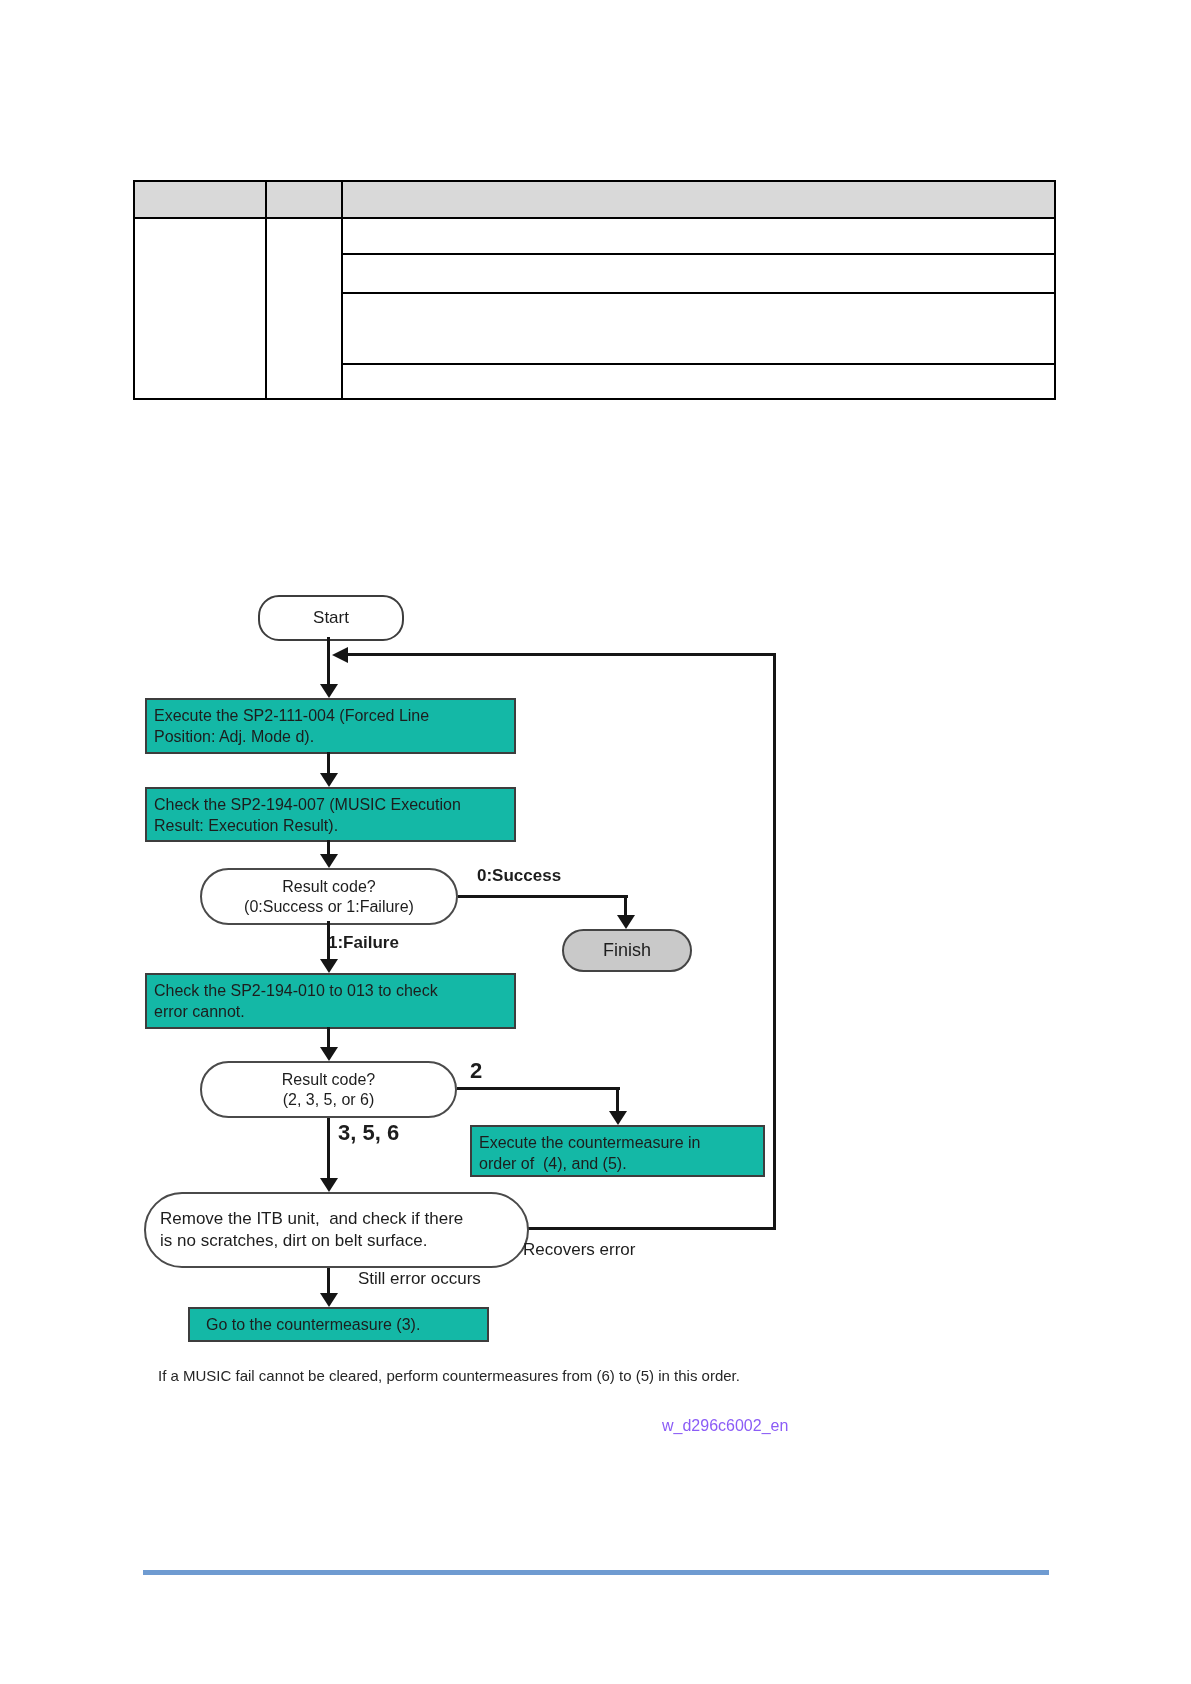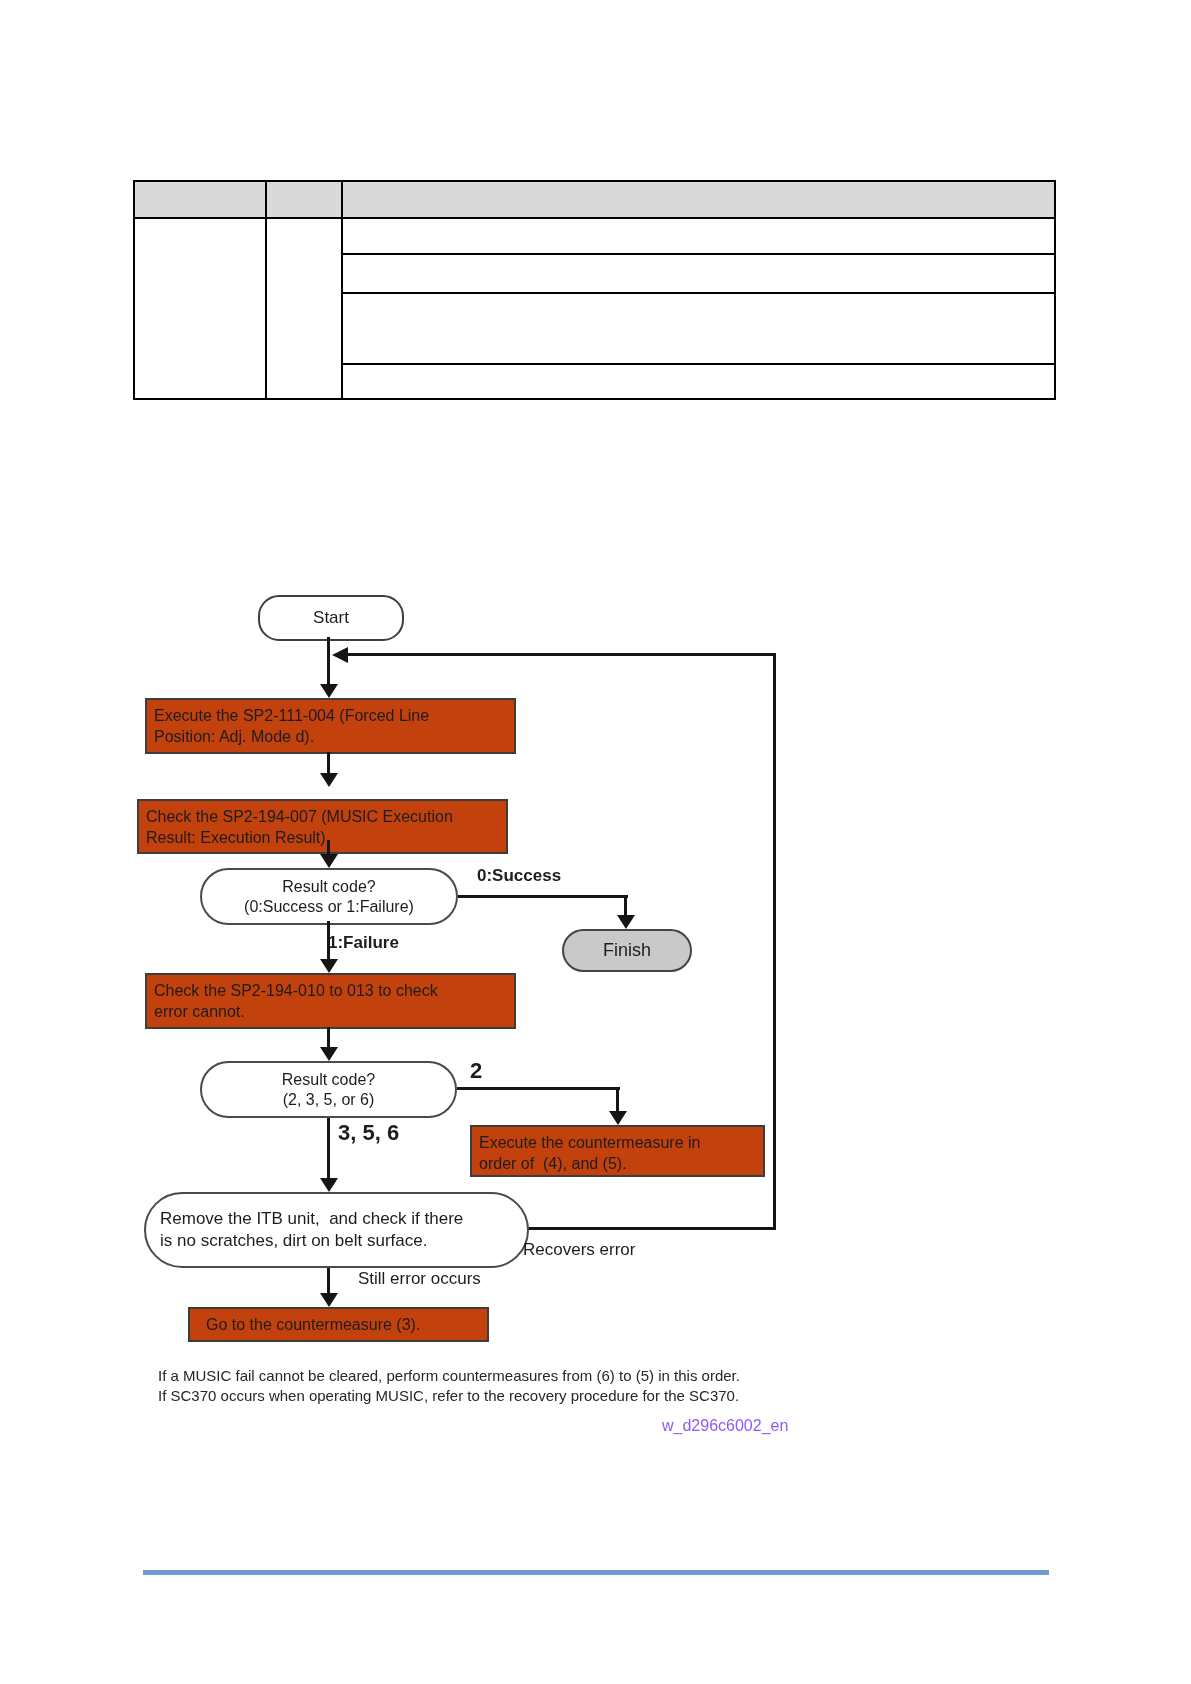--- a/index.html
+++ b/index.html
@@ -25,21 +25,21 @@
   .vseg, .hseg { position:absolute; background:#151515; }
   .vseg { width:3px; }
   .hseg { height:3px; }
   .arr-down { position:absolute; width:0; height:0;
               border-left:9px solid transparent; border-right:9px solid transparent;
               border-top:14px solid #151515; }
   .arr-left { position:absolute; width:0; height:0;
               border-top:8px solid transparent; border-bottom:8px solid transparent;
               border-right:16px solid #151515; }
 
-  .fbox { position:absolute; background:#c2410c; border:2px solid #3d3d3d;
+  .fbox { position:absolute; background:#14b8a6; border:2px solid #3d3d3d;
           font-size:16px; line-height:21px; padding:5px 0 0 7px; }
   .fbox .bx-line { white-space:pre; }
 
   .oval { position:absolute; background:#fff; border:2px solid #4a4a4a;
           display:flex; flex-direction:column; justify-content:center; align-items:center;
           font-size:16px; line-height:20px; text-align:center; }
   .oval .bx-line { white-space:pre; }
 
   .terminator { position:absolute; background:#fff; border:2px solid #3d3d3d;
                 display:flex; align-items:center; justify-content:center;
@@ -86,21 +86,21 @@
     <div class="hseg" style="left:513px; top:1227px; width:263px;"></div>
 
     <div class="fbox" style="left:145px; top:698px; width:360px; height:47px;">
       <div class="bx-line">Execute the SP2-111-004 (Forced Line</div>
       <div class="bx-line">Position: Adj. Mode d).</div>
     </div>
 
     <div class="vseg" style="left:327px; top:752px; height:21px;"></div>
     <div class="arr-down" style="left:320px; top:773px;"></div>
 
-    <div class="fbox" style="left:137px; top:787px; width:360px; height:46px;margin-top:12px;">
+    <div class="fbox" style="left:145px; top:787px; width:360px; height:46px;">
       <div class="bx-line">Check the SP2-194-007 (MUSIC Execution</div>
       <div class="bx-line">Result: Execution Result).</div>
     </div>
 
     <div class="vseg" style="left:327px; top:840px; height:14px;"></div>
     <div class="arr-down" style="left:320px; top:854px;"></div>
 
     <div class="oval" style="left:200px; top:868px; width:254px; height:53px; border-radius:29px;">
       <div class="bx-line">Result code?</div>
       <div class="bx-line">(0:Success or 1:Failure)</div>
@@ -160,20 +160,19 @@
 
     <div class="fbox" style="left:188px; top:1307px; width:281px; height:31px; padding:0 0 0 16px;
                              display:flex; align-items:center;">
       <div class="bx-line">Go to the countermeasure (3).</div>
     </div>
 
   </div>
 
   <div class="footer-note">
     <div>If a MUSIC fail cannot be cleared, perform countermeasures from (6) to (5) in this order.</div>
-    <div>If SC370 occurs when operating MUSIC, refer to the recovery procedure for the SC370.</div>
   </div>
 
   <div class="watermark">w_d296c6002_en</div>
 
   <div class="blue-rule"></div>
 
 </div>
 
 </body></html>

